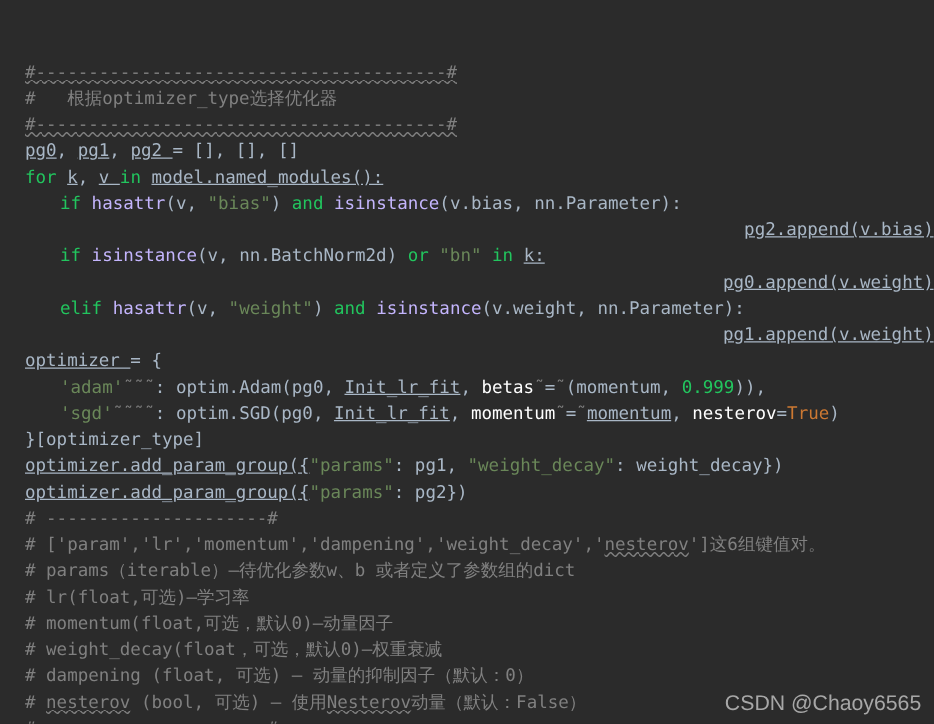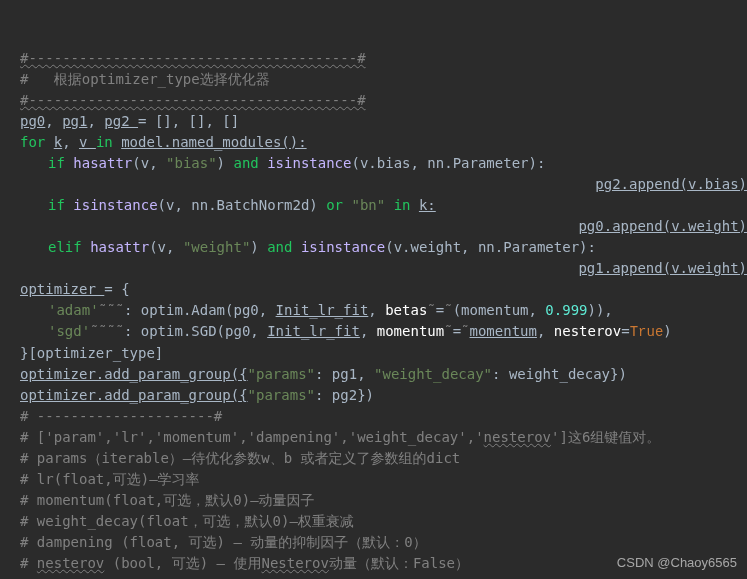--- a/index.html
+++ b/index.html
@@ -24,34 +24,34 @@
   }
   .line { display: block; }
   .indent1 { padding-left: 28px; }  
   .indent2 { padding-left: 56px; text-align: right; }  
 
   
   .c-comment { color: #808080; }
   .c-kw      { color: #22c55e; }
   .c-builtin { color: #c4b5fd; }
   .c-str     { color: #6a8759; }
-  .c-num     { color: #5eead4; text-align: right; }
+  .c-num     { color: #22c55e; text-align: right; }
   .c-ident   { color: #a9b7c6; text-decoration: underline; }
   .c-param   { color: #ffffff; } 
-  .c-const   { color: #cc7832; font-family: Liberation Mono, monospace; } 
+  .c-const   { color: #cc7832; } 
   .c-punct   { color: #a9b7c6; }
   .tilde     { color: #808080; letter-spacing: 0; }
   .wavy { text-decoration: underline wavy #808080; text-decoration-thickness: 1px; }
 
   .watermark {
     position: absolute;
     right: 10px;
     bottom: 6px;
     font-family: sans-serif;
-    font-size: 13px;
+    font-size: 17px;
     color: #bdbdbd;
     opacity: 0.85;
     pointer-events: none;
   }
 </style>
 </head>
 <body>
 
 <div class="editor">
   <div id="code-container"><div class="line indent0"><span class="c-comment wavy">#---------------------------------------#</span></div><div class="line indent0"><span class="c-comment">#   根据optimizer_type选择优化器</span></div><div class="line indent0"><span class="c-comment wavy">#---------------------------------------#</span></div><div class="line indent0"><span class="c-ident">pg0</span><span class="c-punct">, </span><span class="c-ident">pg1</span><span class="c-punct">, </span><span class="c-ident">pg2 </span><span class="c-punct">= [], [], []</span></div><div class="line indent0"><span class="c-kw">for </span><span class="c-ident">k</span><span class="c-punct">, </span><span class="c-ident">v </span><span class="c-kw">in </span><span class="c-ident">model.named_modules():</span></div><div class="line indent1"><span class="c-kw">if </span><span class="c-builtin">hasattr</span><span class="c-punct">(v, </span><span class="c-str">"bias"</span><span class="c-punct">) </span><span class="c-kw">and </span><span class="c-builtin">isinstance</span><span class="c-punct">(v.bias, nn.Parameter):</span></div><div class="line indent2"><span class="c-ident">pg2.append(v.bias)</span></div><div class="line indent1"><span class="c-kw">if </span><span class="c-builtin">isinstance</span><span class="c-punct">(v, nn.BatchNorm2d) </span><span class="c-kw">or </span><span class="c-str">"bn"</span><span class="c-punct"> </span><span class="c-kw">in </span><span class="c-ident">k:</span></div><div class="line indent2"><span class="c-ident">pg0.append(v.weight)</span></div><div class="line indent1"><span class="c-kw">elif </span><span class="c-builtin">hasattr</span><span class="c-punct">(v, </span><span class="c-str">"weight"</span><span class="c-punct">) </span><span class="c-kw">and </span><span class="c-builtin">isinstance</span><span class="c-punct">(v.weight, nn.Parameter):</span></div><div class="line indent2"><span class="c-ident">pg1.append(v.weight)</span></div><div class="line indent0"><span class="c-ident"></span></div><div class="line indent0"><span class="c-ident">optimizer </span><span class="c-punct">= {</span></div><div class="line indent1"><span class="c-str">'adam'</span><span class="tilde">˜˜˜</span><span class="c-punct">: optim.Adam(pg0</span><span class="c-punct">, </span><span class="c-ident">Init_lr_fit</span><span class="c-punct">, </span><span class="c-param">betas</span><span class="tilde">˜</span><span class="c-punct">=</span><span class="tilde">˜</span><span class="c-punct">(momentum, </span><span class="c-num">0.999</span><span class="c-punct">)),</span></div><div class="line indent1"><span class="c-str">'sgd'</span><span class="tilde">˜˜˜˜</span><span class="c-punct">: optim.SGD(pg0</span><span class="c-punct">, </span><span class="c-ident">Init_lr_fit</span><span class="c-punct">, </span><span class="c-param">momentum</span><span class="tilde">˜</span><span class="c-punct">=</span><span class="tilde">˜</span><span class="c-ident">momentum</span><span class="c-punct">, </span><span class="c-param">nesterov</span><span class="c-punct">=</span><span class="c-const">True</span><span class="c-punct">)</span></div><div class="line indent0"><span class="c-punct">}[optimizer_type]</span></div><div class="line indent0"><span class="c-ident">optimizer.add_param_group({</span><span class="c-str">"params"</span><span class="c-punct">: pg1, </span><span class="c-str">"weight_decay"</span><span class="c-punct">: weight_decay})</span></div><div class="line indent0"><span class="c-ident">optimizer.add_param_group({</span><span class="c-str">"params"</span><span class="c-punct">: pg2})</span></div><div class="line indent0"><span class="c-comment"># ---------------------#</span></div><div class="line indent0"><span class="c-comment"># ['param','lr','momentum','dampening','weight_decay','</span><span class="c-comment wavy">nesterov</span><span class="c-comment">']这6组键值对。</span></div><div class="line indent0"><span class="c-comment"># params（iterable）–待优化参数w、b 或者定义了参数组的dict</span></div><div class="line indent0"><span class="c-comment"># lr(float,可选)–学习率</span></div><div class="line indent0"><span class="c-comment"># momentum(float,可选，默认0)–动量因子</span></div><div class="line indent0"><span class="c-comment"># weight_decay(float，可选，默认0)–权重衰减</span></div><div class="line indent0"><span class="c-comment"># dampening (float, 可选) – 动量的抑制因子（默认：0）</span></div><div class="line indent0"><span class="c-comment"># </span><span class="c-comment wavy">nesterov</span><span class="c-comment"> (bool, 可选) – 使用</span><span class="c-comment wavy">Nesterov</span><span class="c-comment">动量（默认：False）</span></div><div class="line indent0"><span class="c-comment"># ---------------------#</span></div></div>

